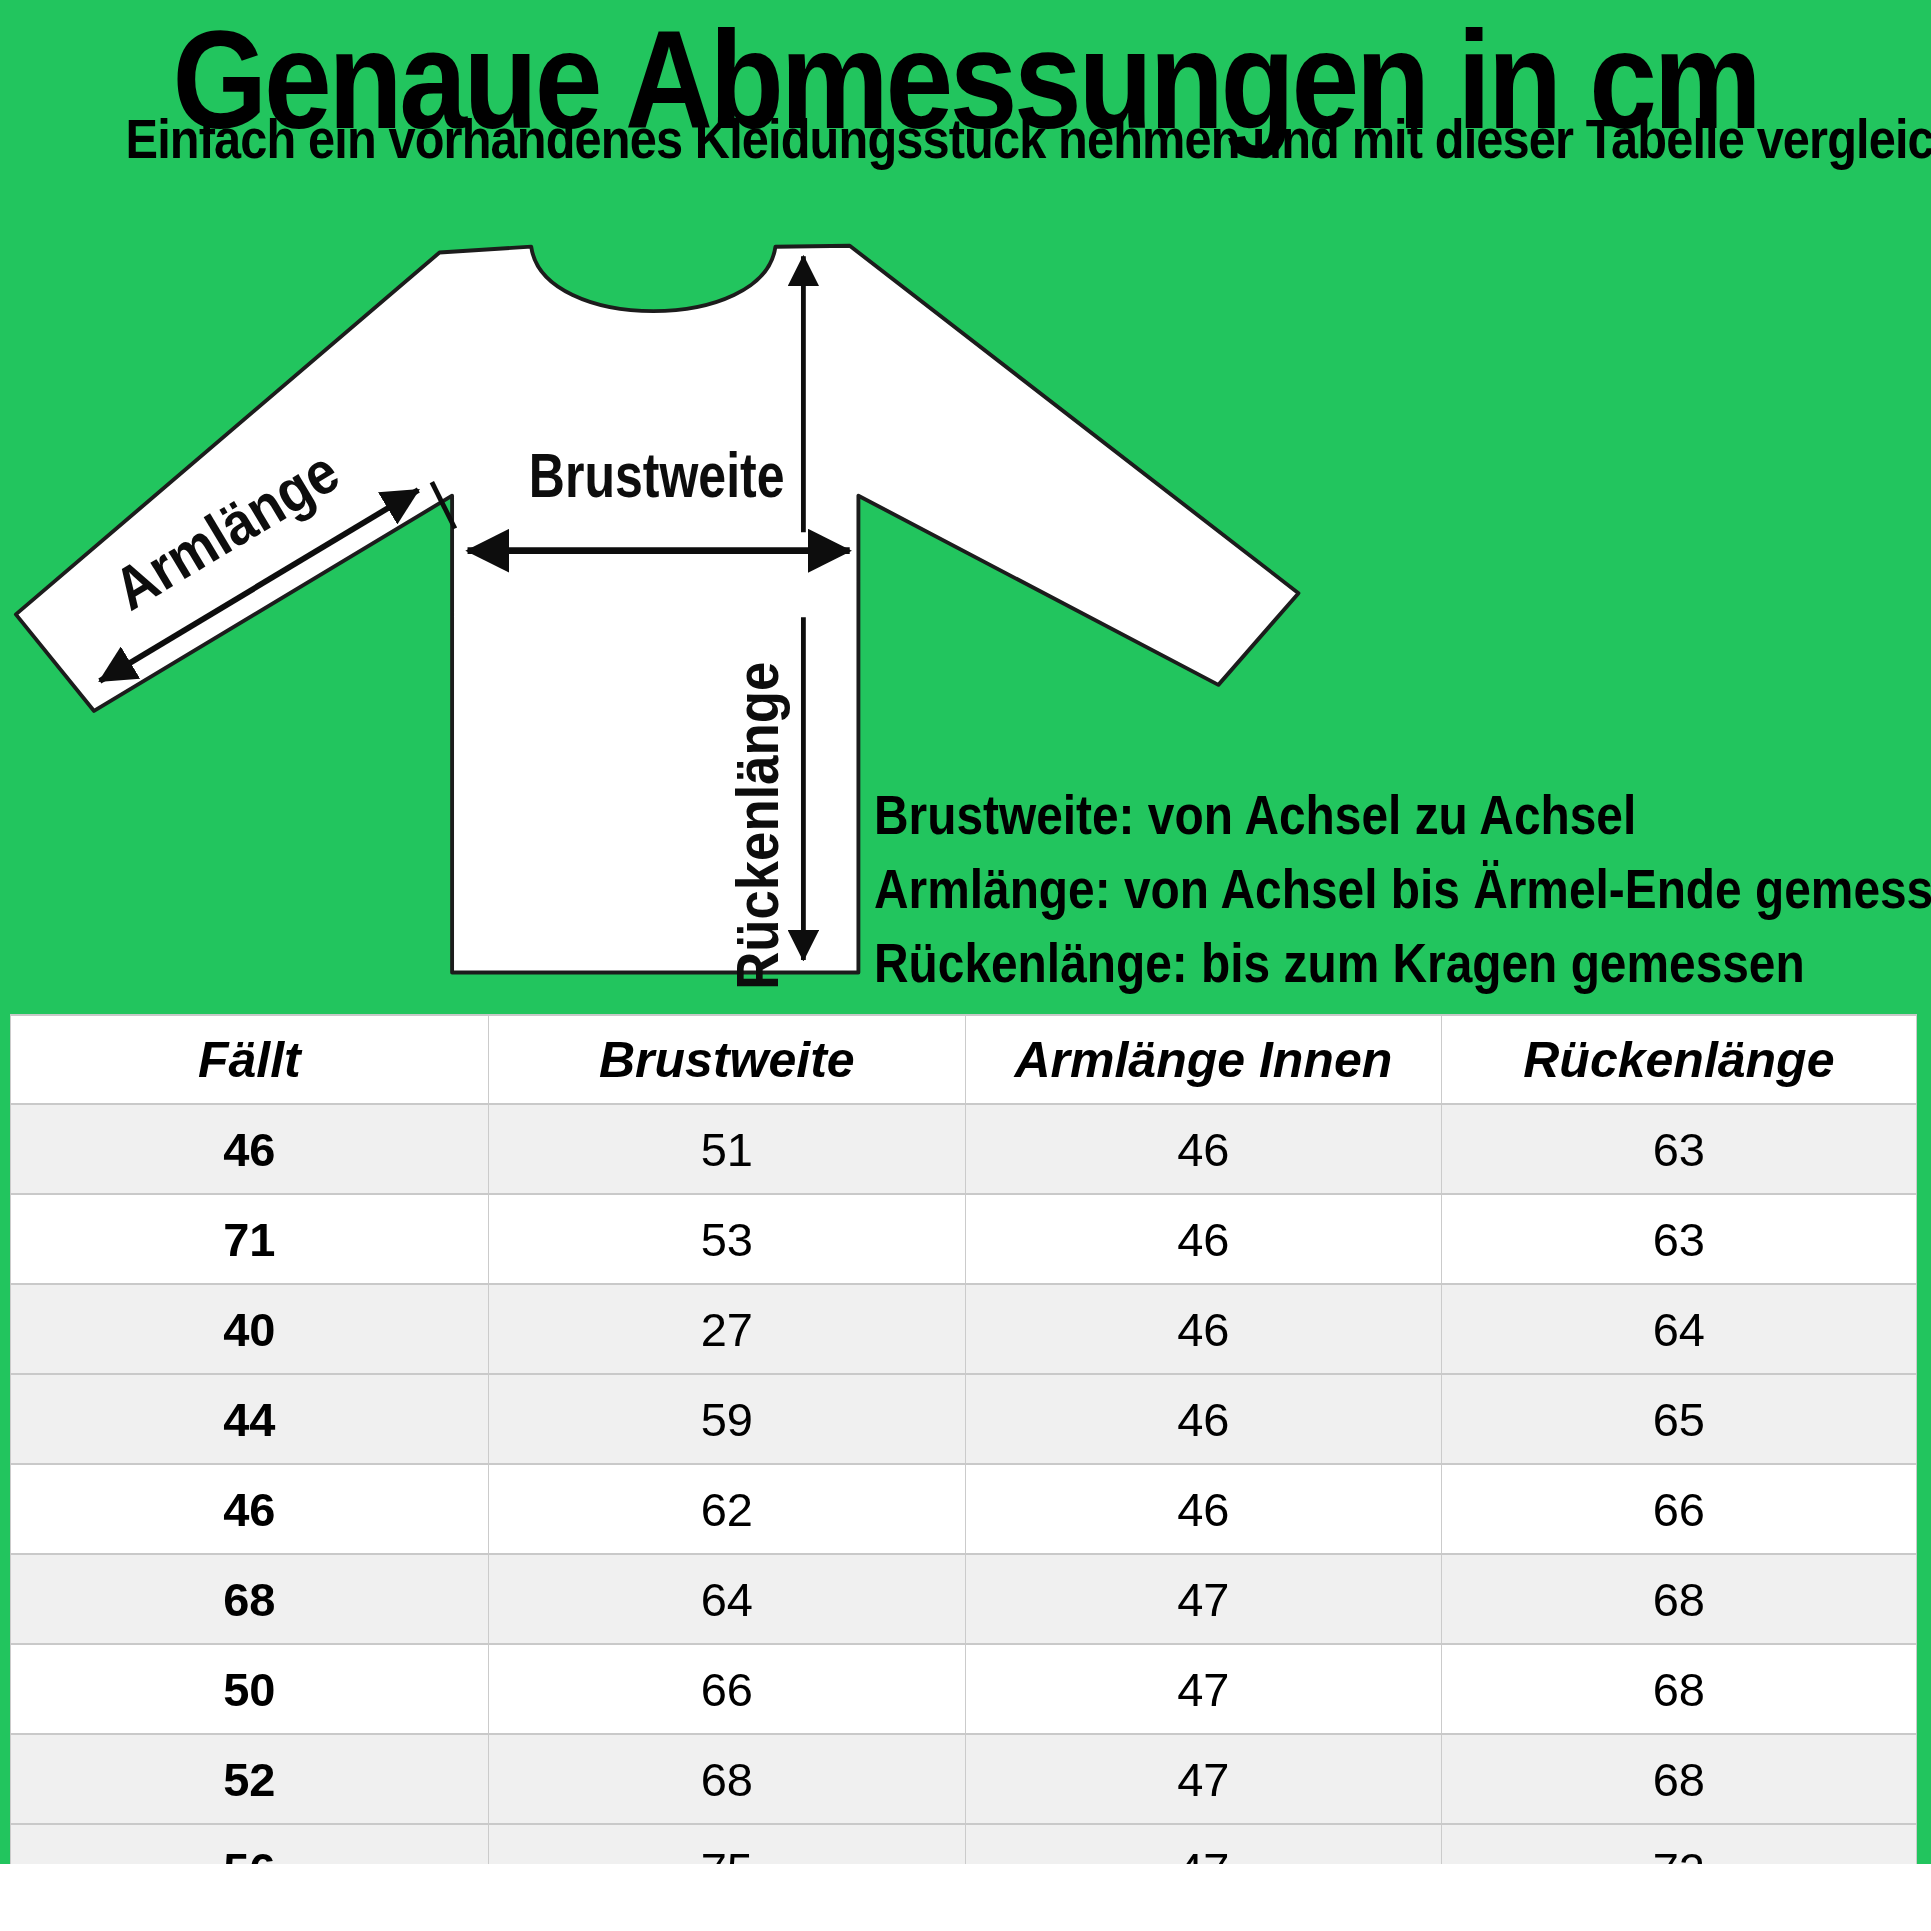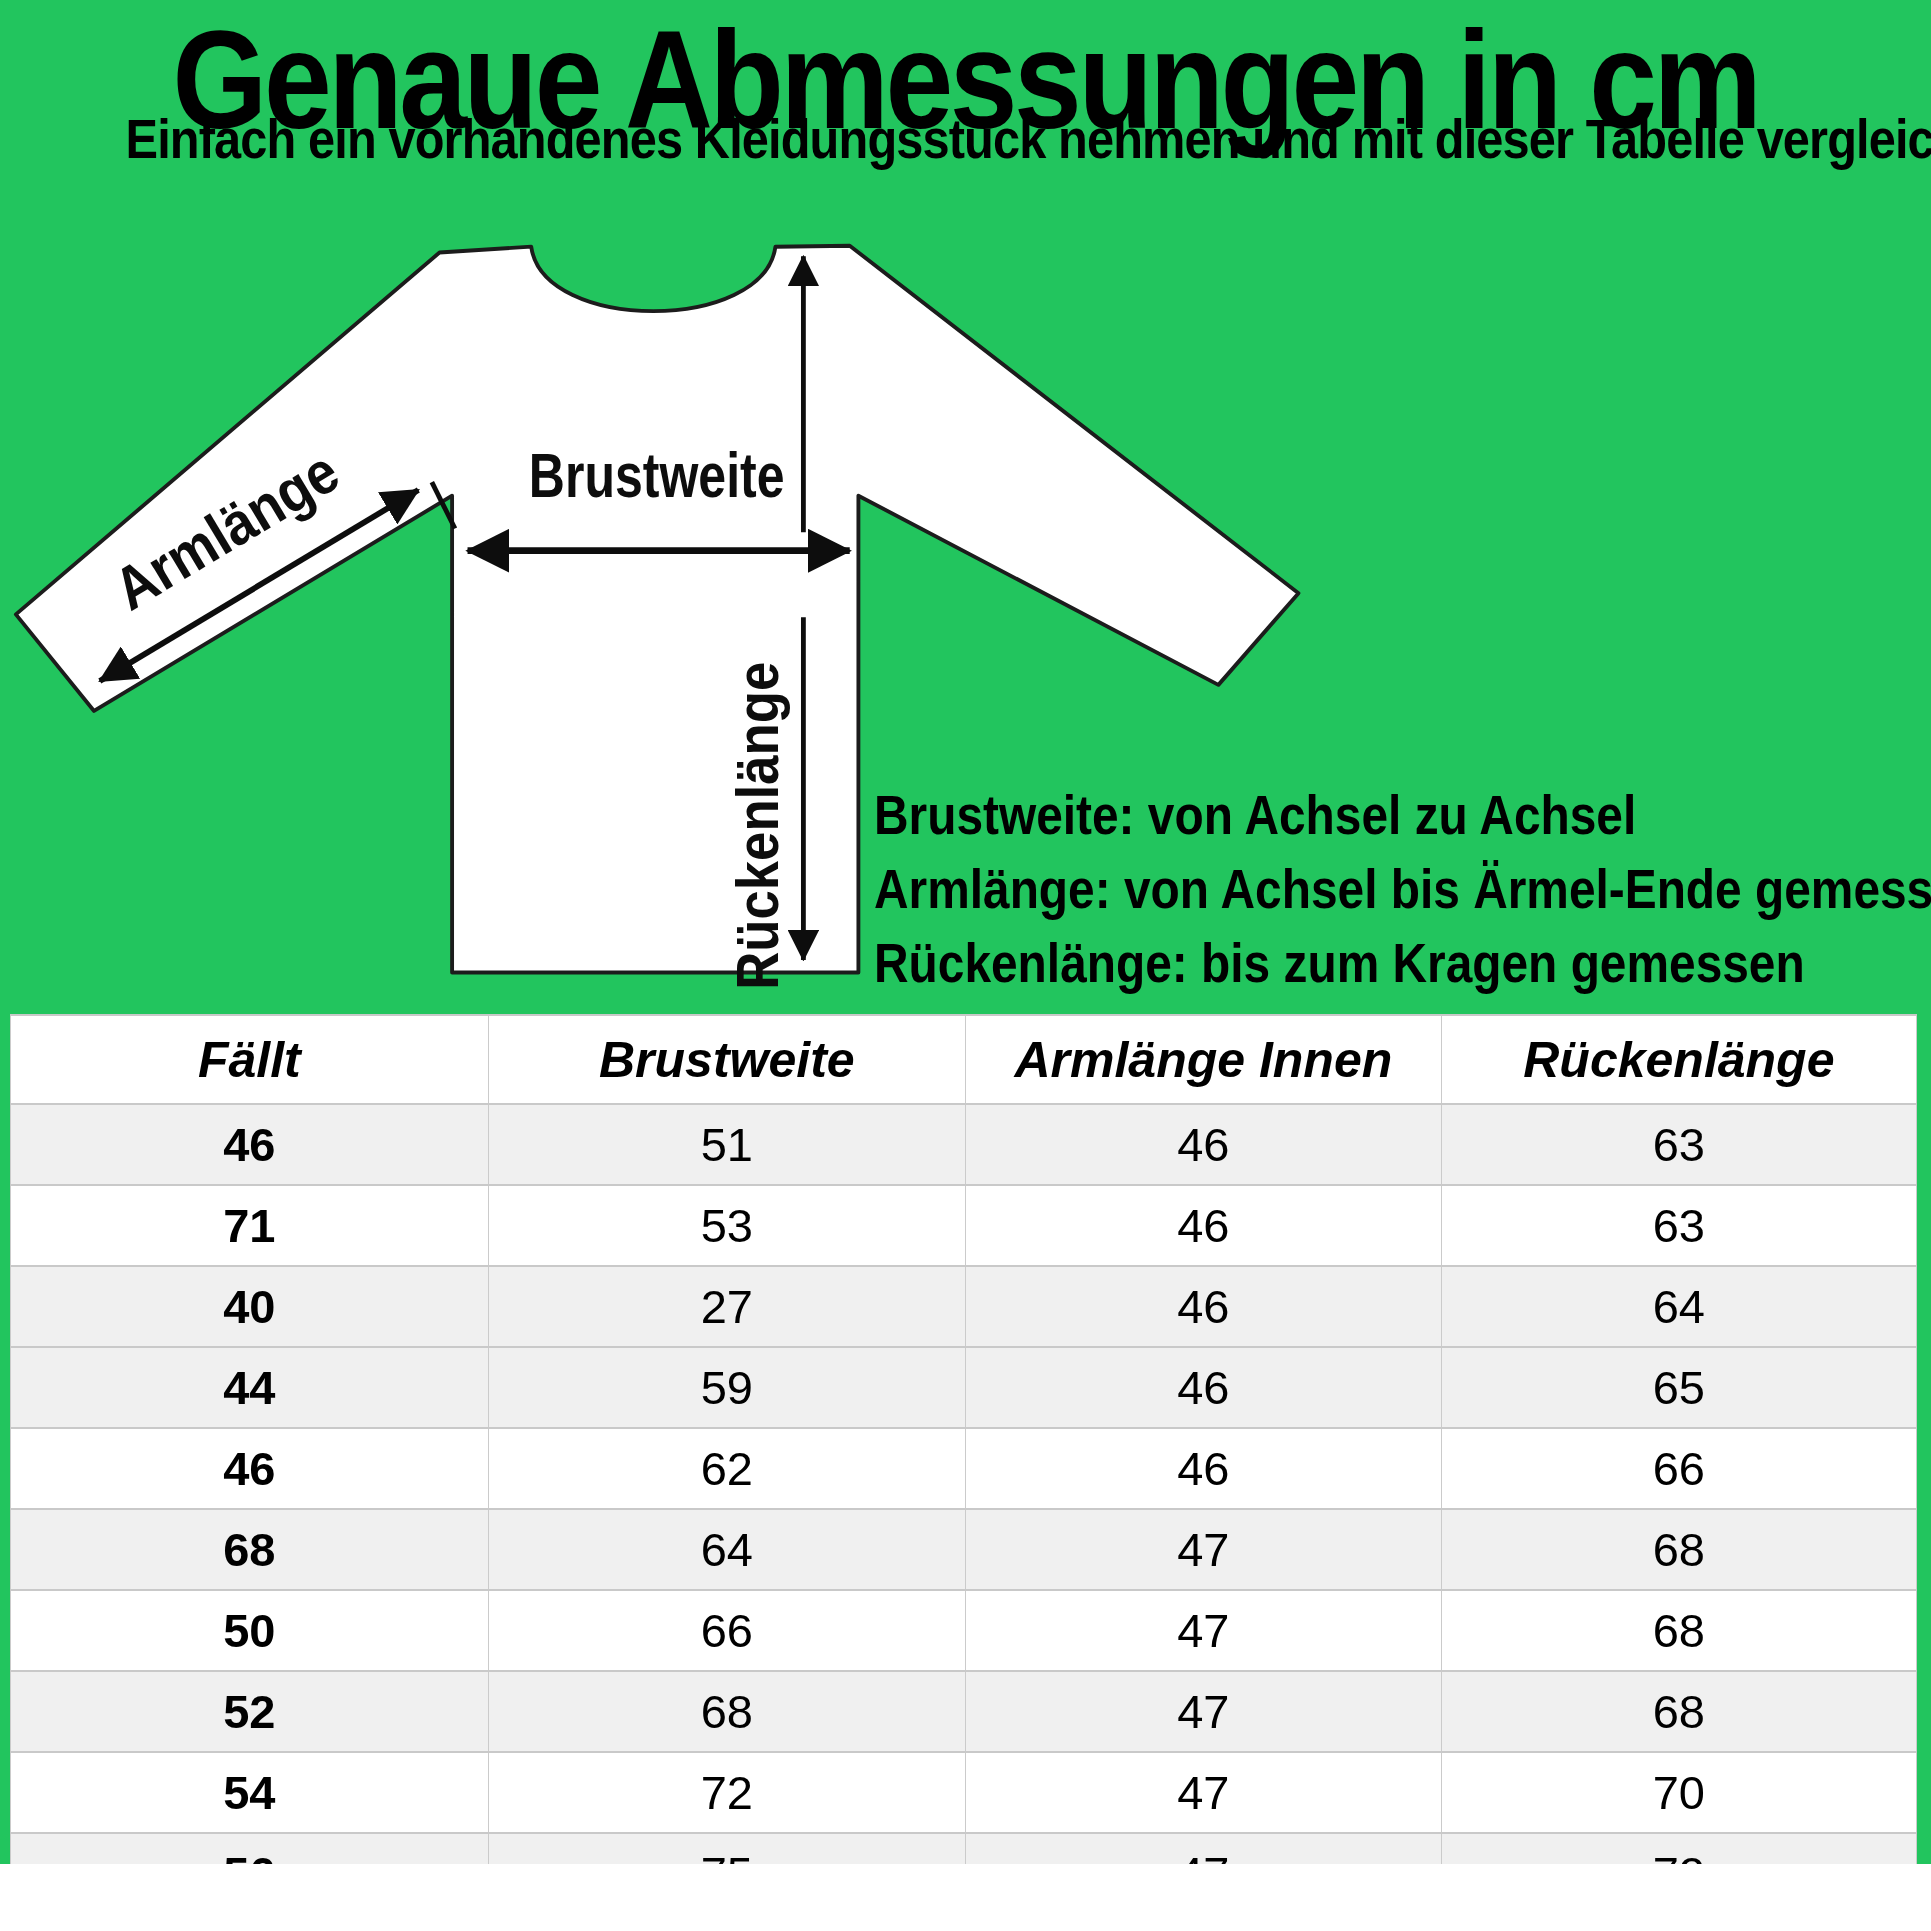--- a/index.html
+++ b/index.html
@@ -151,26 +151,20 @@
           <td>66</td>
           <td>47</td>
           <td>68</td>
         </tr>
         <tr class="alt">
           <td class="size">52</td>
           <td>68</td>
           <td>47</td>
           <td>68</td>
         </tr>
-        <tr>
-          <td class="size">54</td>
-          <td>72</td>
-          <td>47</td>
-          <td>70</td>
-        </tr>
         <tr class="alt">
           <td class="size">56</td>
           <td>75</td>
           <td>47</td>
           <td>72</td>
         </tr>
       </tbody>
   </table>
 
 </div>

